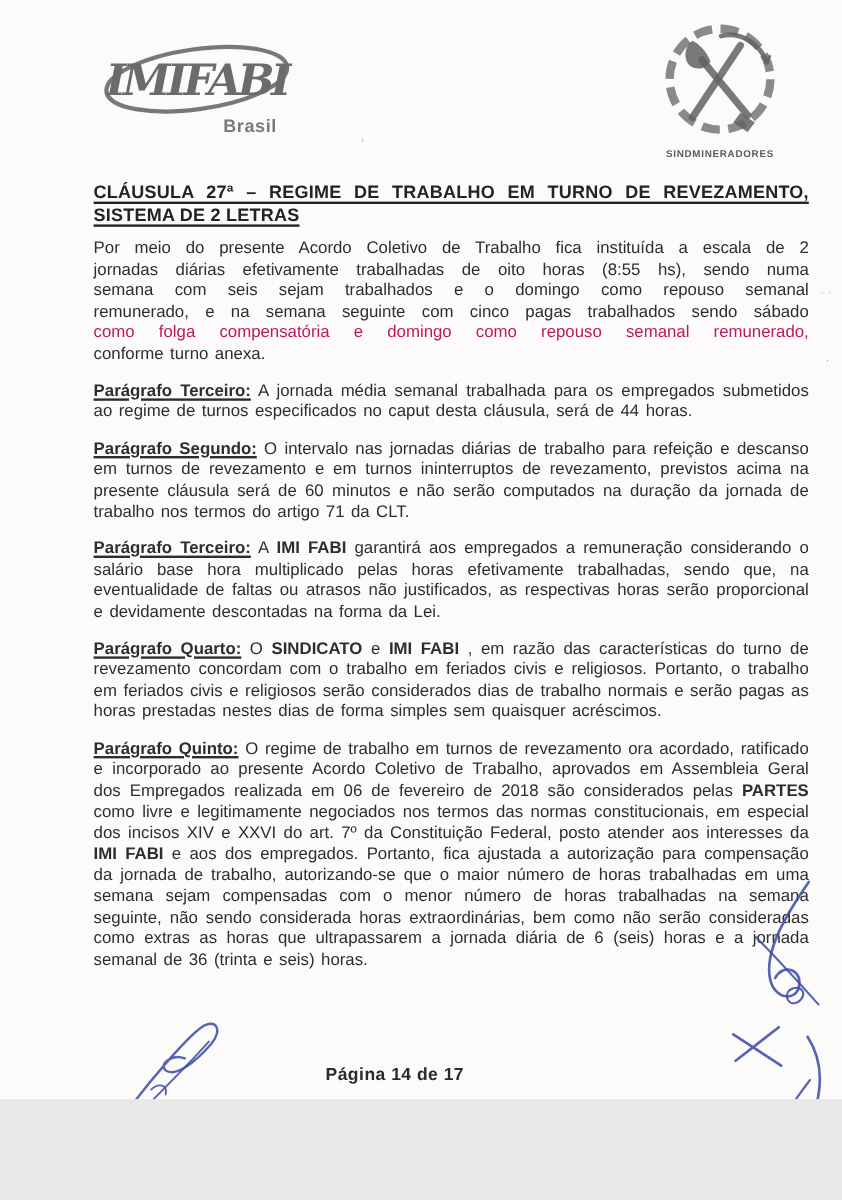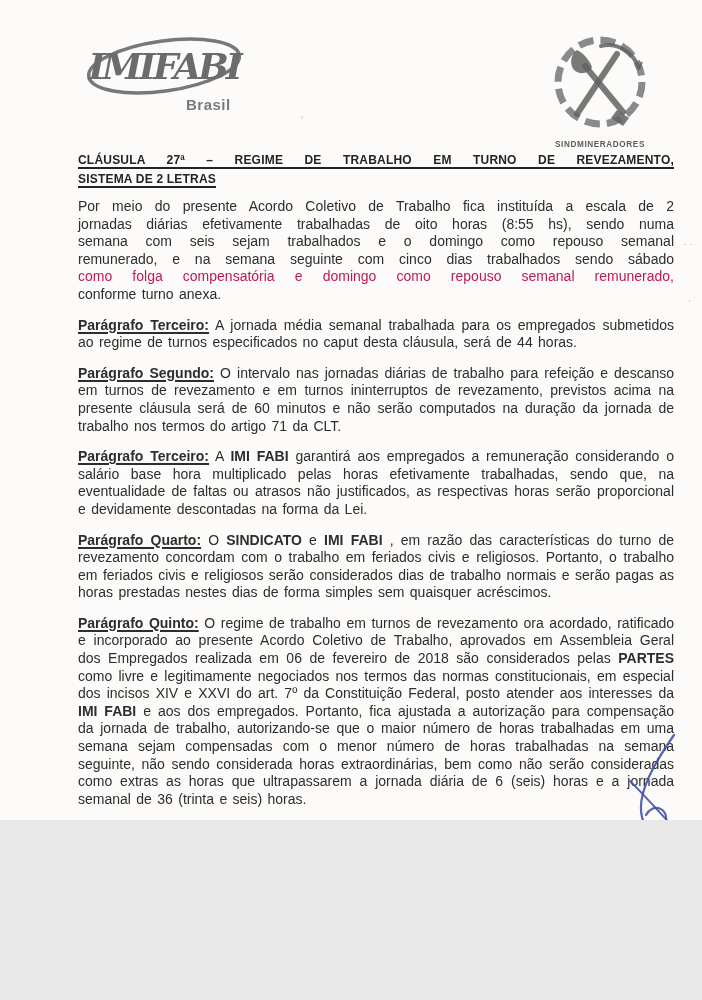--- a/index.html
+++ b/index.html
@@ -1,27 +1,27 @@
 <!DOCTYPE html>
 <html><head>
 <meta charset="utf-8">
 <style>
   html,body{margin:0;padding:0;background:#e8e8e8;}
   .page{
-    position:relative;width:702px;height:820px;margin:0 auto;
+    position:relative;width:702px;height:916px;margin:0 auto;
     background:#fcfbf9;overflow:hidden;
     font-family:"Liberation Sans",sans-serif;color:#2d2d2d;
   }
   
   .logo-left{position:absolute;left:78px;top:28px;}
-  .logo-right{position:absolute;left:543px;top:30px;text-align:center;}
+  .logo-right{position:absolute;left:543px;top:14px;text-align:center;}
   
   .content{position:absolute;left:78px;top:151px;width:596px;}
   .doc-title{
-    font-weight:bold;font-size:12px;line-height:19px;color:#232323;
+    font-weight:bold;font-size:15px;line-height:19px;color:#232323;
     letter-spacing:.2px;margin-bottom:9px;
   }
   .doc-title .tl{
     text-decoration:underline;text-decoration-thickness:1.8px;text-underline-offset:3px;
   }
   .doc-title .l1{text-align:justify;text-align-last:justify;}
   .para{
     font-size:14px;line-height:17.6px;text-align:justify;
     margin-bottom:13px;word-spacing:1.5px;
   }
@@ -78,21 +78,21 @@
   <div class="content">
     <div class="doc-title">
       <div class="l1"><span class="tl">CLÁUSULA 27ª – REGIME DE TRABALHO EM TURNO DE REVEZAMENTO,</span></div>
       <div class="l2"><span class="tl">SISTEMA DE 2 LETRAS</span></div>
     </div>
 
     <div class="para">
         <div class="jline">Por meio do presente Acordo Coletivo de Trabalho fica instituída a escala de 2</div>
         <div class="jline">jornadas diárias efetivamente trabalhadas de oito horas (8:55 hs), sendo numa</div>
         <div class="jline">semana com seis sejam trabalhados e o domingo como repouso semanal</div>
-        <div class="jline">remunerado, e na semana seguinte com cinco dias trabalhados sendo sábado</div>
+        <div class="jline">remunerado, e na semana seguinte com cinco pagas trabalhados sendo sábado</div>
         <div class="jline faded">como folga compensatória e domingo como repouso semanal remunerado,</div>
         <div class="jline last">conforme turno anexa.</div>
       </div>
     <div class="para"><span class="b u">Parágrafo Terceiro:</span><span> A jornada média semanal trabalhada para os empregados submetidos ao regime de turnos especificados no caput desta cláusula, será de 44 horas.</span></div>
     <div class="para"><span class="b u">Parágrafo Segundo:</span><span> O intervalo nas jornadas diárias de trabalho para refeição e descanso em turnos de revezamento e em turnos ininterruptos de revezamento, previstos acima na presente cláusula será de 60 minutos e não serão computados na duração da jornada de trabalho nos termos do artigo 71 da CLT.</span></div>
     <div class="para"><span class="b u">Parágrafo Terceiro:</span><span> A </span><span class="b">IMI FABI</span><span> garantirá aos empregados a remuneração considerando o salário base hora multiplicado pelas horas efetivamente trabalhadas, sendo que, na eventualidade de faltas ou atrasos não justificados, as respectivas horas serão proporcional e devidamente descontadas na forma da Lei.</span></div>
     <div class="para"><span class="b u">Parágrafo Quarto:</span><span> O </span><span class="b">SINDICATO</span><span> e </span><span class="b">IMI FABI</span><span> , em razão das características do turno de revezamento concordam com o trabalho em feriados civis e religiosos. Portanto, o trabalho em feriados civis e religiosos serão considerados dias de trabalho normais e serão pagas as horas prestadas nestes dias de forma simples sem quaisquer acréscimos.</span></div>
     <div class="para"><span class="b u">Parágrafo Quinto:</span><span> O regime de trabalho em turnos de revezamento ora acordado, ratificado e incorporado ao presente Acordo Coletivo de Trabalho, aprovados em Assembleia Geral dos Empregados realizada em 06 de fevereiro de 2018 são considerados pelas </span><span class="b">PARTES</span><span> como livre e legitimamente negociados nos termos das normas constitucionais, em especial dos incisos XIV e XXVI do art. 7º da Constituição Federal, posto atender aos interesses da </span><span class="b">IMI FABI</span><span> e aos dos empregados. Portanto, fica ajustada a autorização para compensação da jornada de trabalho, autorizando-se que o maior número de horas trabalhadas em uma semana sejam compensadas com o menor número de horas trabalhadas na semana seguinte, não sendo considerada horas extraordinárias, bem como não serão consideradas como extras as horas que ultrapassarem a jornada diária de 6 (seis) horas e a jornada semanal de 36 (trinta e seis) horas.</span></div>
   </div>
 

